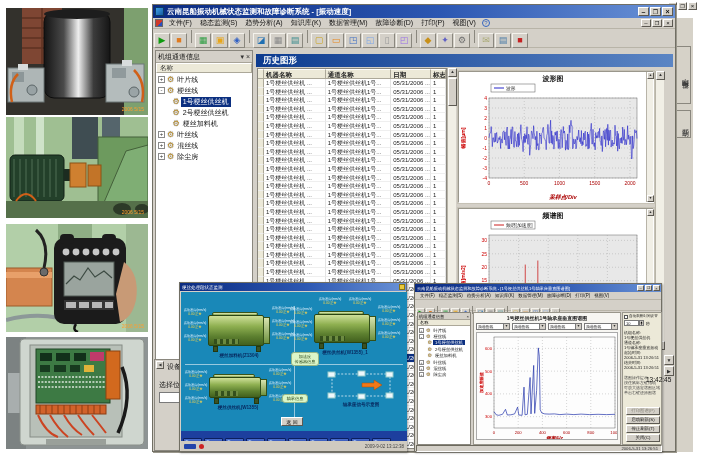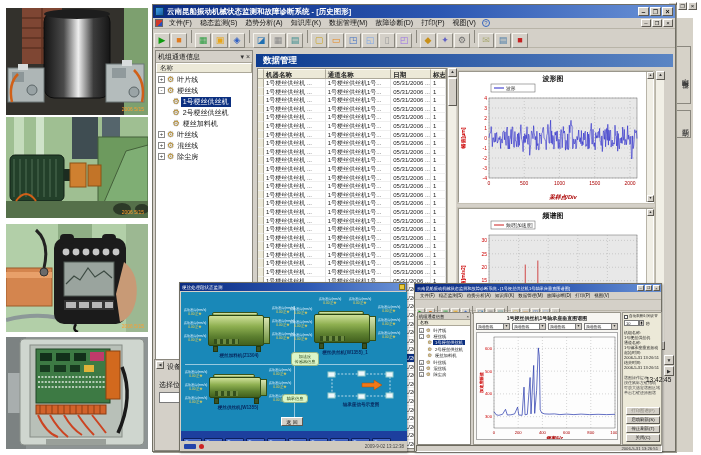--- a/index.html
+++ b/index.html
@@ -185,21 +185,21 @@
     <span class="wb" style="width:9px;height:8px;font-size:5px;line-height:7px">❐</span>
     <span class="wb" style="width:9px;height:8px;font-size:6px;line-height:6px">×</span>
   </div>
   <div class="vtab a" style="left:677px;top:46px;width:14px;height:58px">实时报警</div>
   <div class="vtab a" style="left:677px;top:110px;width:14px;height:28px">帮助</div>
 
   <div class="a gray" style="left:152px;top:4px;width:524px;height:448px;border:1px solid #716f64;box-shadow:1px 1px 0 #9a978c">
 
     <div class="tb a" style="left:0;top:0;width:522px;height:13px;font-size:7.5px;padding-left:2px">
       <span class="a" style="left:2px;top:2px;width:9px;height:9px;background:linear-gradient(135deg,#3fa0e8,#155a9e);border:1px solid #0c3a66"></span>
-      <span style="margin-left:12px">云南昆船振动机械状态监测和故障诊断系统 - [历史图形]</span>
+      <span style="margin-left:12px">云南昆船振动机械状态监测和故障诊断系统 - [振动速度]</span>
       <span class="a" style="right:2px;top:2px;display:flex;gap:1px">
         <span class="wb" style="width:11px;height:9px;font-size:7px;line-height:7px">–</span>
         <span class="wb" style="width:11px;height:9px;font-size:6px;line-height:8px">❐</span>
         <span class="wb" style="width:11px;height:9px;font-size:7px;line-height:7px">×</span>
       </span>
     </div>
 
     <div class="a" style="left:0;top:13px;width:522px;height:11px;display:flex;align-items:center;border-bottom:1px solid #b8b4a8">
       <span class="a" style="left:2px;top:1px;width:8px;height:8px;background:linear-gradient(135deg,#d03a2a 60%,#2a50c0 60%);border:1px solid #666"></span>
       <span id="mw-menu" style="margin-left:12px;display:flex">
@@ -266,21 +266,21 @@
             <span class="tlab">混丝线</span>
           </div>
           <div class="trow" style="padding-left: 0px;">
             <span class="texp">+</span>
             <span class="tico">⚙</span>
             <span class="tlab">除尘房</span>
           </div>
         </div>
     </div>
 
-    <div class="a" style="left:103px;top:49px;width:417px;height:13px;background:linear-gradient(90deg,#0d3b8f,#5b85c4);color:#fff;font-weight:bold;font-size:8.5px;line-height:13px;padding-left:7px">数据管理</div>
+    <div class="a" style="left:103px;top:49px;width:417px;height:13px;background:linear-gradient(90deg,#0d3b8f,#5b85c4);color:#fff;font-weight:bold;font-size:8.5px;line-height:13px;padding-left:7px">历史图形</div>
 
     <div class="a" style="left:104px;top:63px;width:190px;height:381px;background:#fff;border:1px solid #8a877e;overflow:hidden">
       <div id="mw-thead" class="th">
           <span class="thc" style="width: 6px;"></span>
           <span class="thc" style="width: 62px;">机器名称</span>
           <span class="thc" style="width: 66px;">通道名称</span>
           <span class="thc" style="width: 40px;">日期</span>
           <span class="thc" style="width: 15px;">标志</span>
         </div>
       <div id="mw-tbody">

